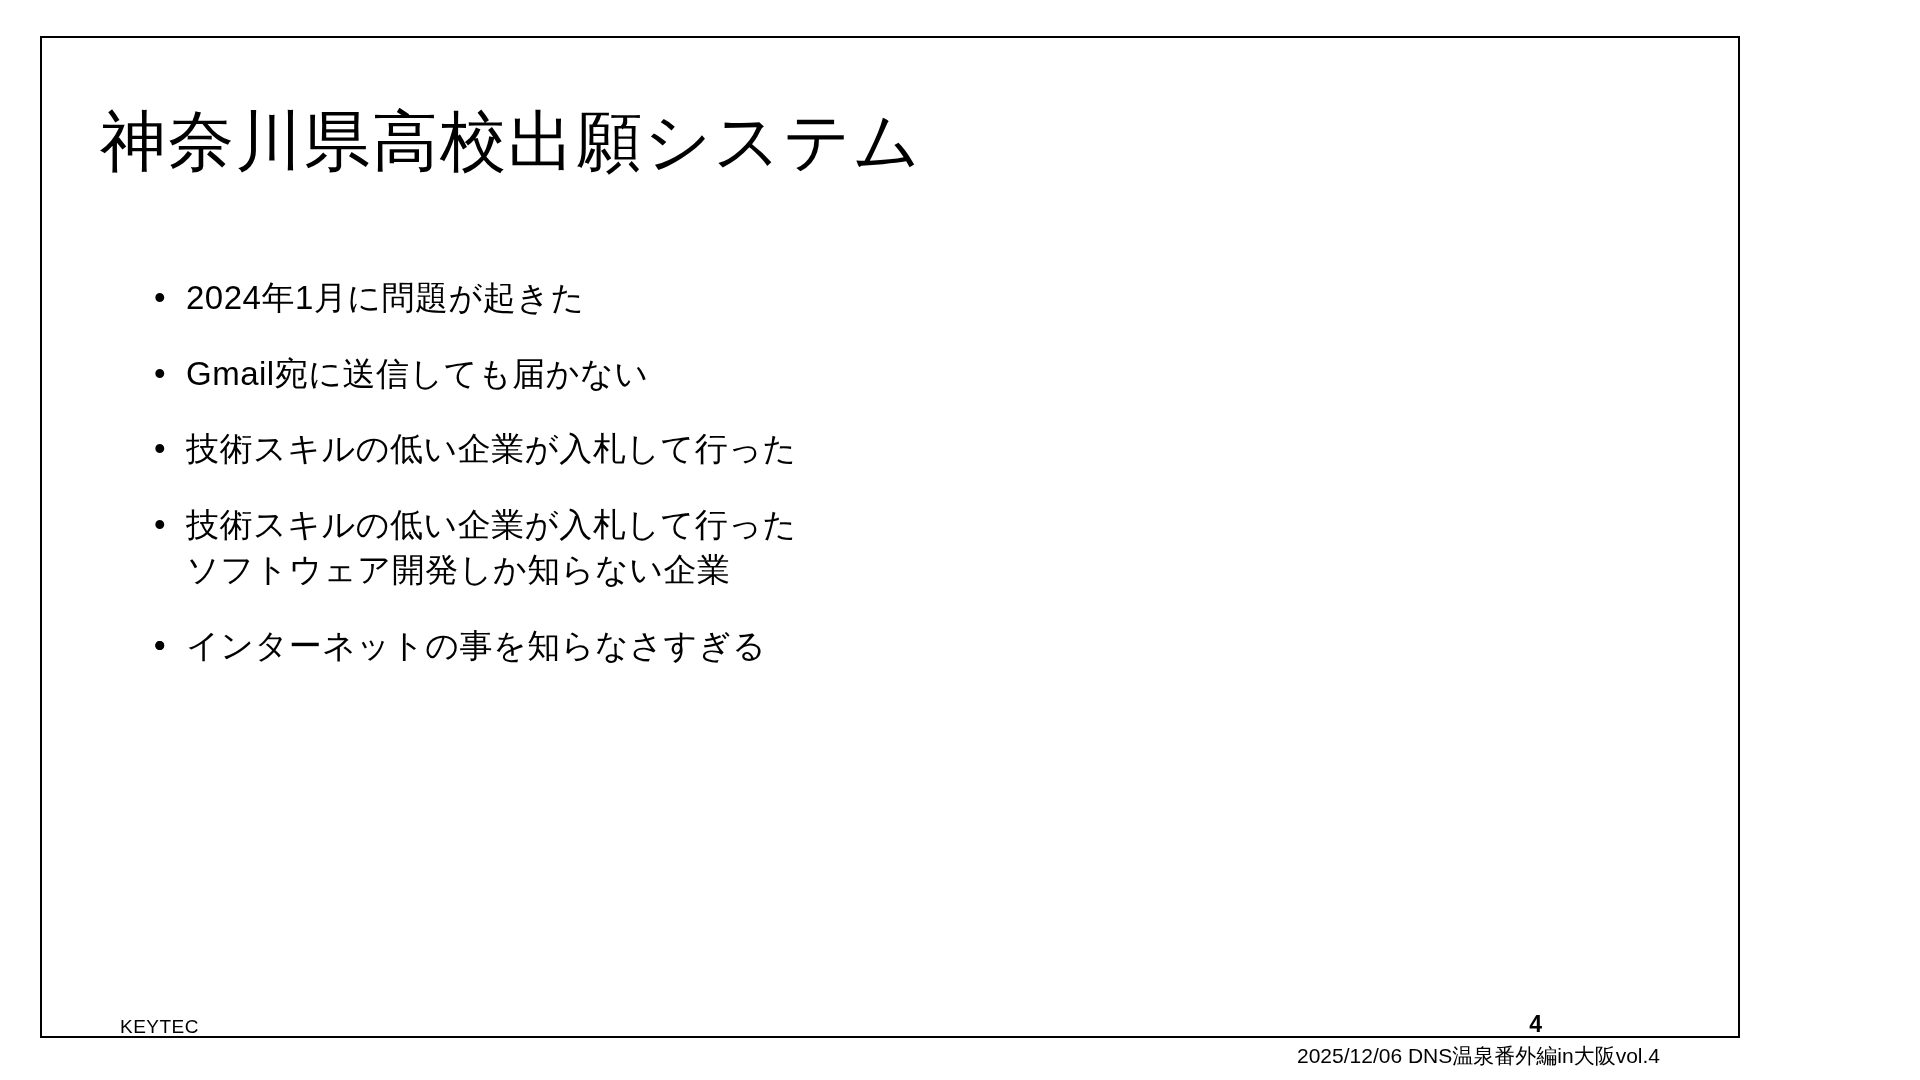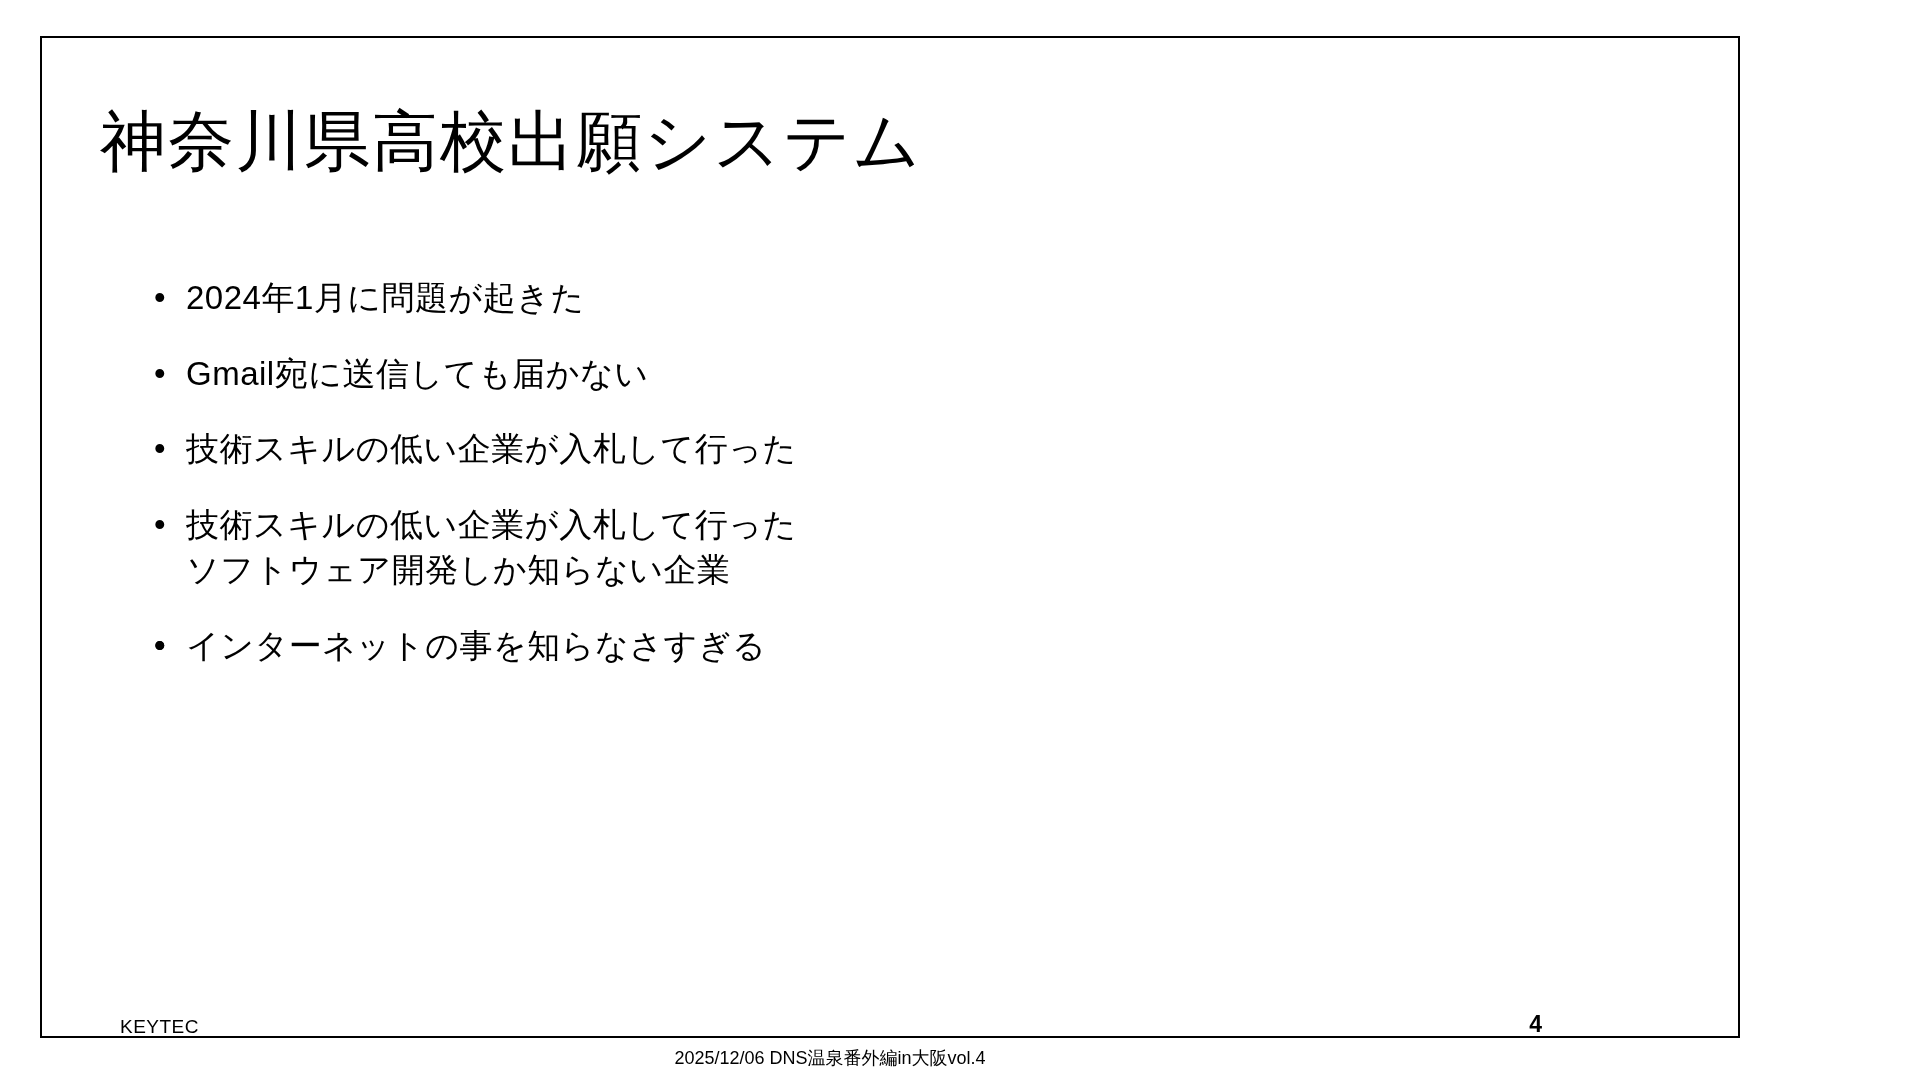--- a/index.html
+++ b/index.html
@@ -83,22 +83,22 @@
     font-size: 19px;
     letter-spacing: 0.5px;
     margin-top: 40px;
   }
 
   .footer-center {
     position: absolute;
     left: 0;
     right: 0;
     bottom: 10px;
-    text-align: center;
-    font-size: 18px;
+    text-align: right;
+    font-size: 21px;
   }
 
   .footer-page {
     position: absolute;
     right: 118px;
     bottom: 42px;
     font-size: 23px;
     font-weight: 700;
   }
 </style>

